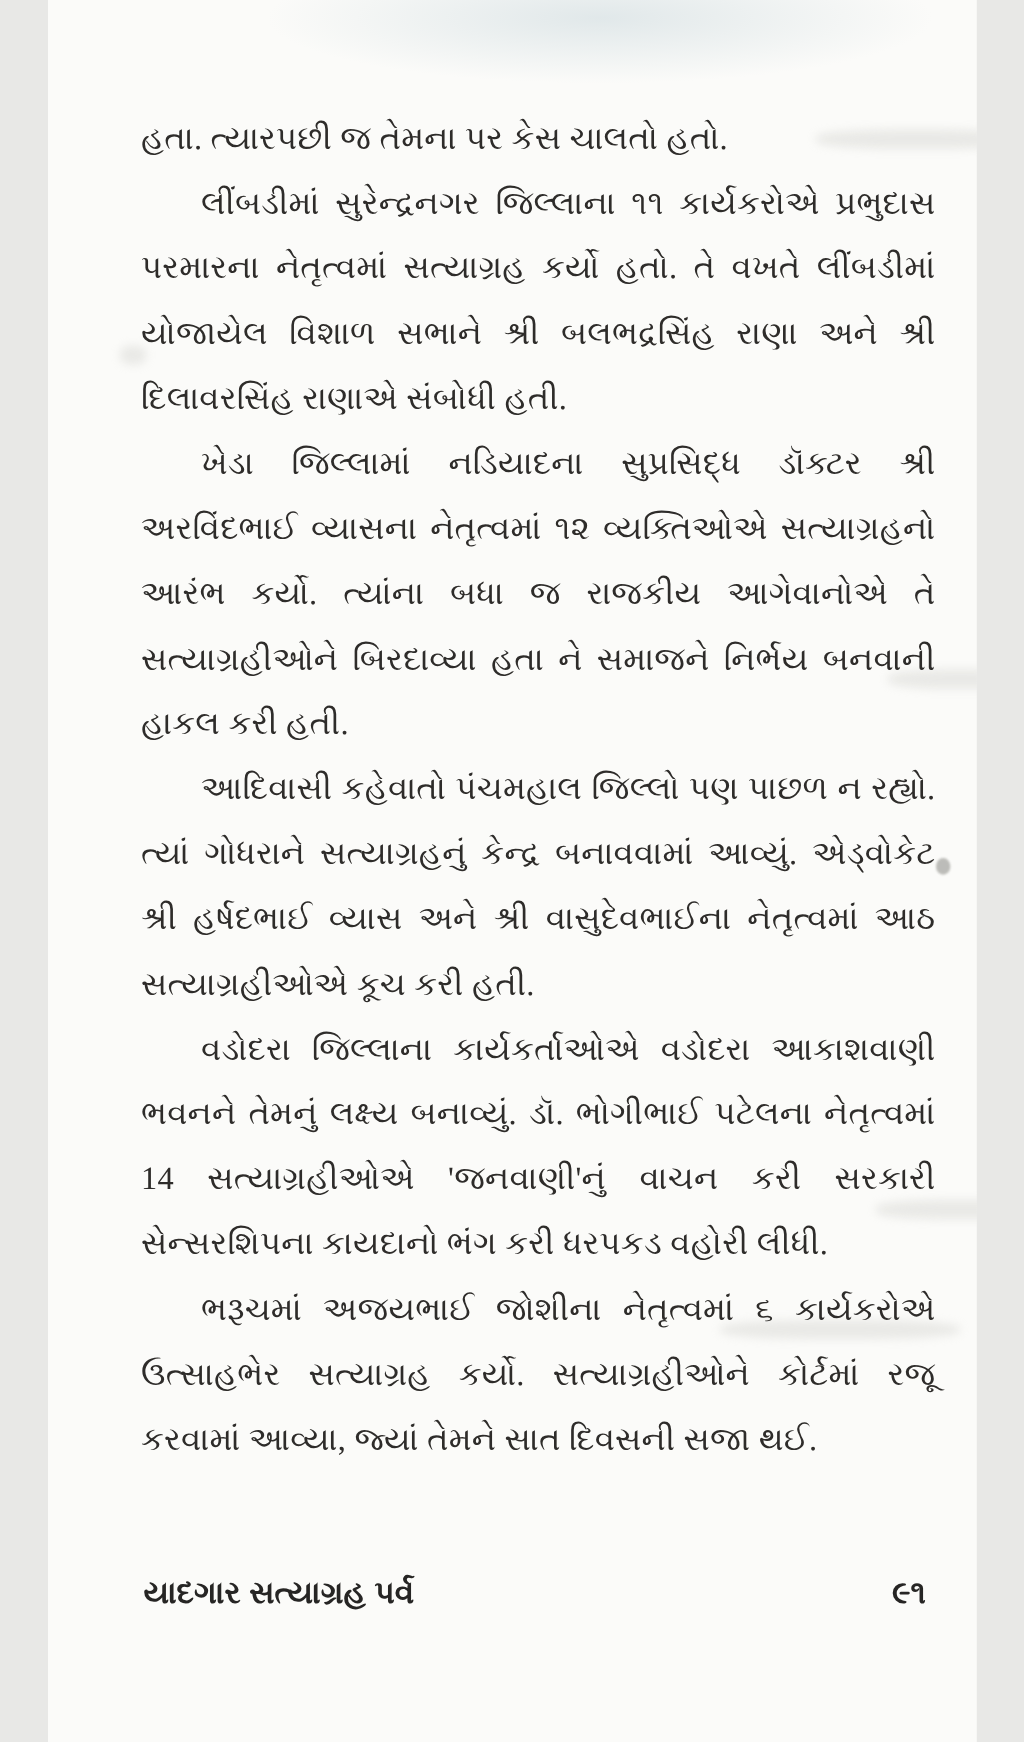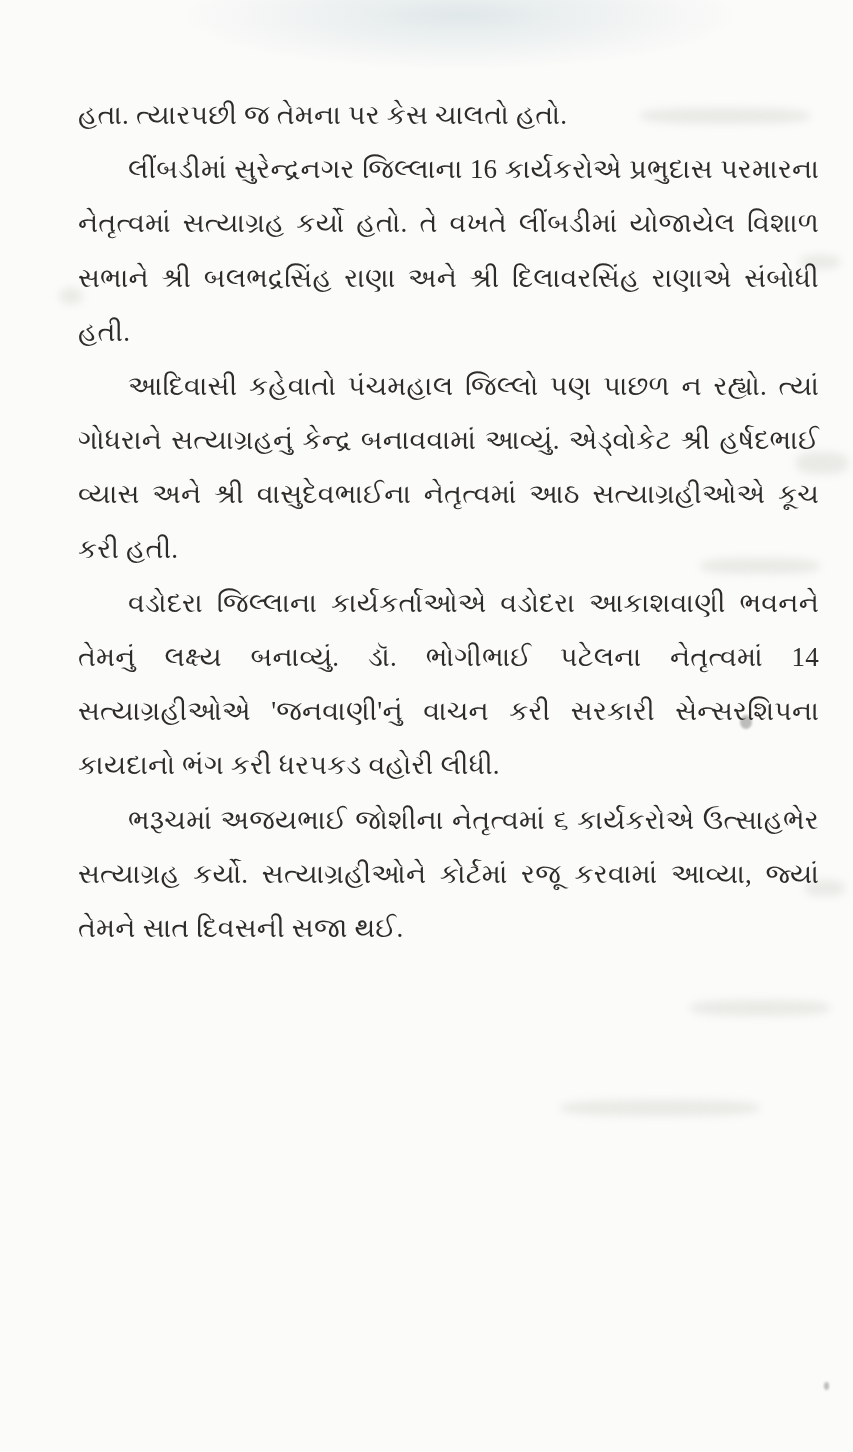--- a/index.html
+++ b/index.html
@@ -2,21 +2,21 @@
 <html lang="gu"><head>
 <meta charset="utf-8">
 <style>
   html, body {
     margin: 0;
     padding: 0;
     background: #e8e8e6;
   }
   .page {
     position: relative;
-    width: 853px;
+    width: 774px;
     height: 1452px;
     margin: 0 auto;
     background: #fbfbf9;
     overflow: hidden;
     font-family: "Liberation Serif", "DejaVu Serif", serif;
   }
   
   .top-tint {
     position: absolute;
     left: 180px; top: -40px;
@@ -86,21 +86,26 @@
   <div class="smudge" style="left:700px; top:558px; width:120px; height:16px;"></div>
   <div class="smudge" style="left:805px; top:880px; width:40px; height:16px;"></div>
   <div class="smudge" style="left:690px; top:1000px; width:140px; height:16px;"></div>
   <div class="smudge" style="left:560px; top:1100px; width:200px; height:16px;"></div>
   <div class="smudge" style="left:60px; top:288px; width:22px; height:16px;"></div>
   <div class="speck" style="left:740px; top:715px; width:12px; height:14px;"></div>
   <div class="speck" style="left:824px; top:1382px; width:5px; height:8px;"></div>
 
   <div class="text-block">
     <p class="para cont">હતા. ત્યારપછી જ તેમના પર કેસ ચાલતો હતો.</p>
-    <p class="para">લીંબડીમાં સુરેન્દ્રનગર જિલ્લાના 16 કાર્યકરોએ પ્રભુદાસ પરમારના નેતૃત્વમાં સત્યાગ્રહ કર્યો હતો. તે વખતે લીંબડીમાં યોજાયેલ વિશાળ સભાને શ્રી બલભદ્રસિંહ રાણા અને શ્રી દિલાવરસિંહ રાણાએ સંબોધી હતી.</p>
+    <p class="para">લીંબડીમાં સુરેન્દ્રનગર જિલ્લાના ૧૧ કાર્યકરોએ પ્રભુદાસ પરમારના નેતૃત્વમાં સત્યાગ્રહ કર્યો હતો. તે વખતે લીંબડીમાં યોજાયેલ વિશાળ સભાને શ્રી બલભદ્રસિંહ રાણા અને શ્રી દિલાવરસિંહ રાણાએ સંબોધી હતી.</p>
+    <p class="para">ખેડા જિલ્લામાં નડિયાદના સુપ્રસિદ્ધ ડૉક્ટર શ્રી અરવિંદભાઈ વ્યાસના નેતૃત્વમાં ૧૨ વ્યક્તિઓએ સત્યાગ્રહનો આરંભ કર્યો. ત્યાંના બધા જ રાજકીય આગેવાનોએ તે સત્યાગ્રહીઓને બિરદાવ્યા હતા ને સમાજને નિર્ભય બનવાની હાકલ કરી હતી.</p>
     <p class="para">આદિવાસી કહેવાતો પંચમહાલ જિલ્લો પણ પાછળ ન રહ્યો. ત્યાં ગોધરાને સત્યાગ્રહનું કેન્દ્ર બનાવવામાં આવ્યું. એડ્વોકેટ શ્રી હર્ષદભાઈ વ્યાસ અને શ્રી વાસુદેવભાઈના નેતૃત્વમાં આઠ સત્યાગ્રહીઓએ કૂચ કરી હતી.</p>
     <p class="para">વડોદરા જિલ્લાના કાર્યકર્તાઓએ વડોદરા આકાશવાણી ભવનને તેમનું લક્ષ્ય બનાવ્યું. ડૉ. ભોગીભાઈ પટેલના નેતૃત્વમાં 14 સત્યાગ્રહીઓએ 'જનવાણી'નું વાચન કરી સરકારી સેન્સરશિપના કાયદાનો ભંગ કરી ધરપકડ વહોરી લીધી.</p>
     <p class="para">ભરૂચમાં અજયભાઈ જોશીના નેતૃત્વમાં ૬ કાર્યકરોએ ઉત્સાહભેર સત્યાગ્રહ કર્યો. સત્યાગ્રહીઓને કોર્ટમાં રજૂ કરવામાં આવ્યા, જ્યાં તેમને સાત દિવસની સજા થઈ.</p>
 
   </div>
 
+  <div class="footer">
+    <span>યાદગાર સત્યાગ્રહ પર્વ</span>
+    <span>૯૧</span>
+  </div>
 
 </div>
 
 </body></html>

